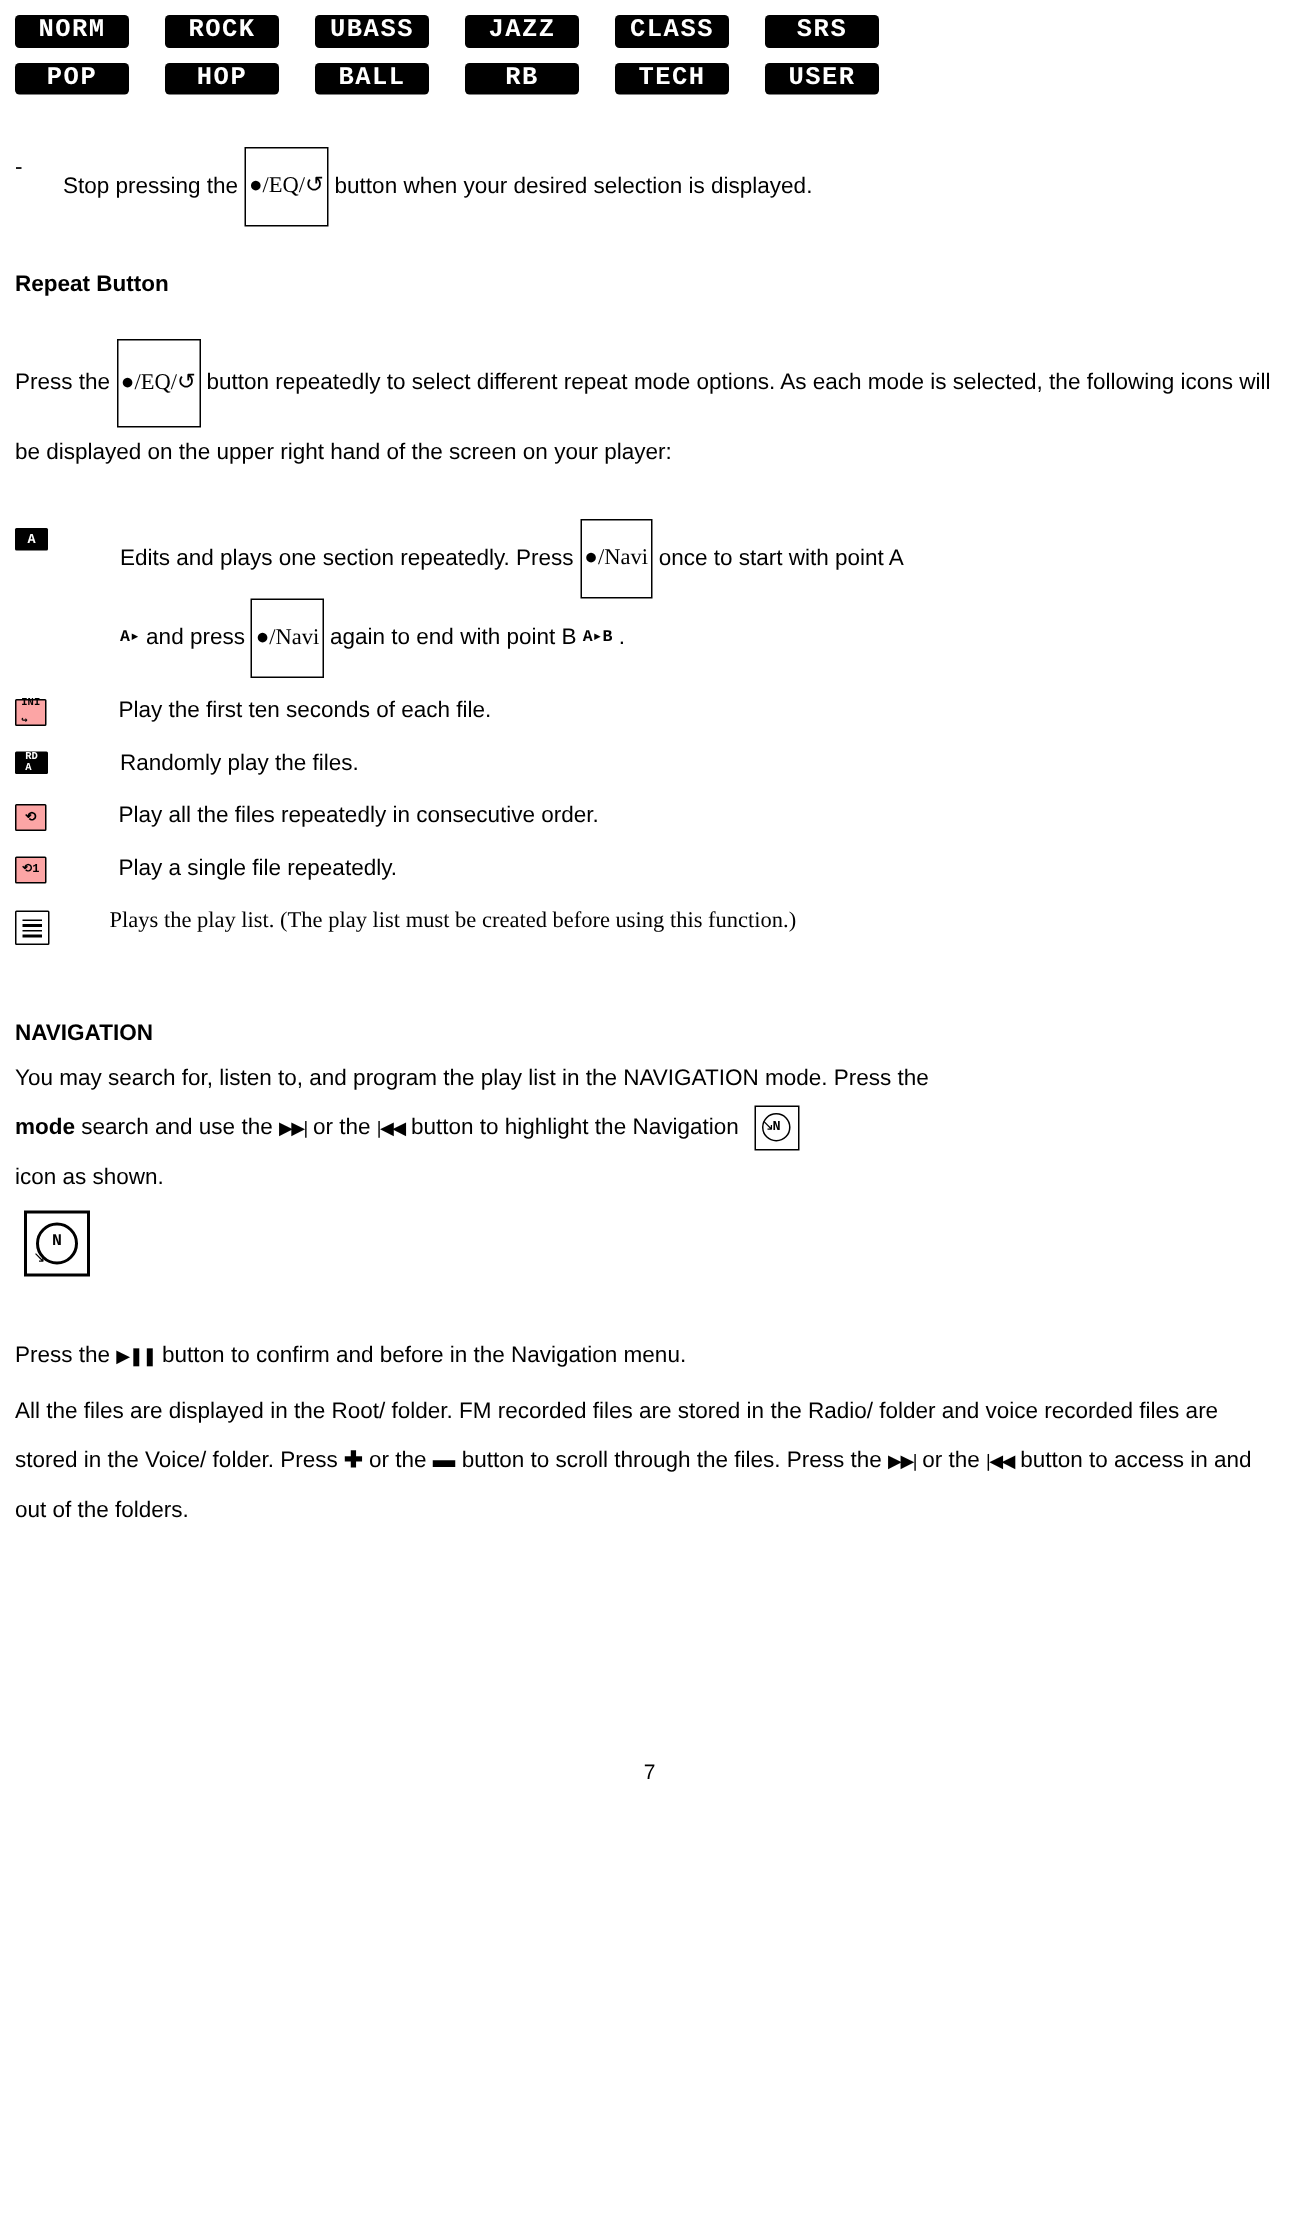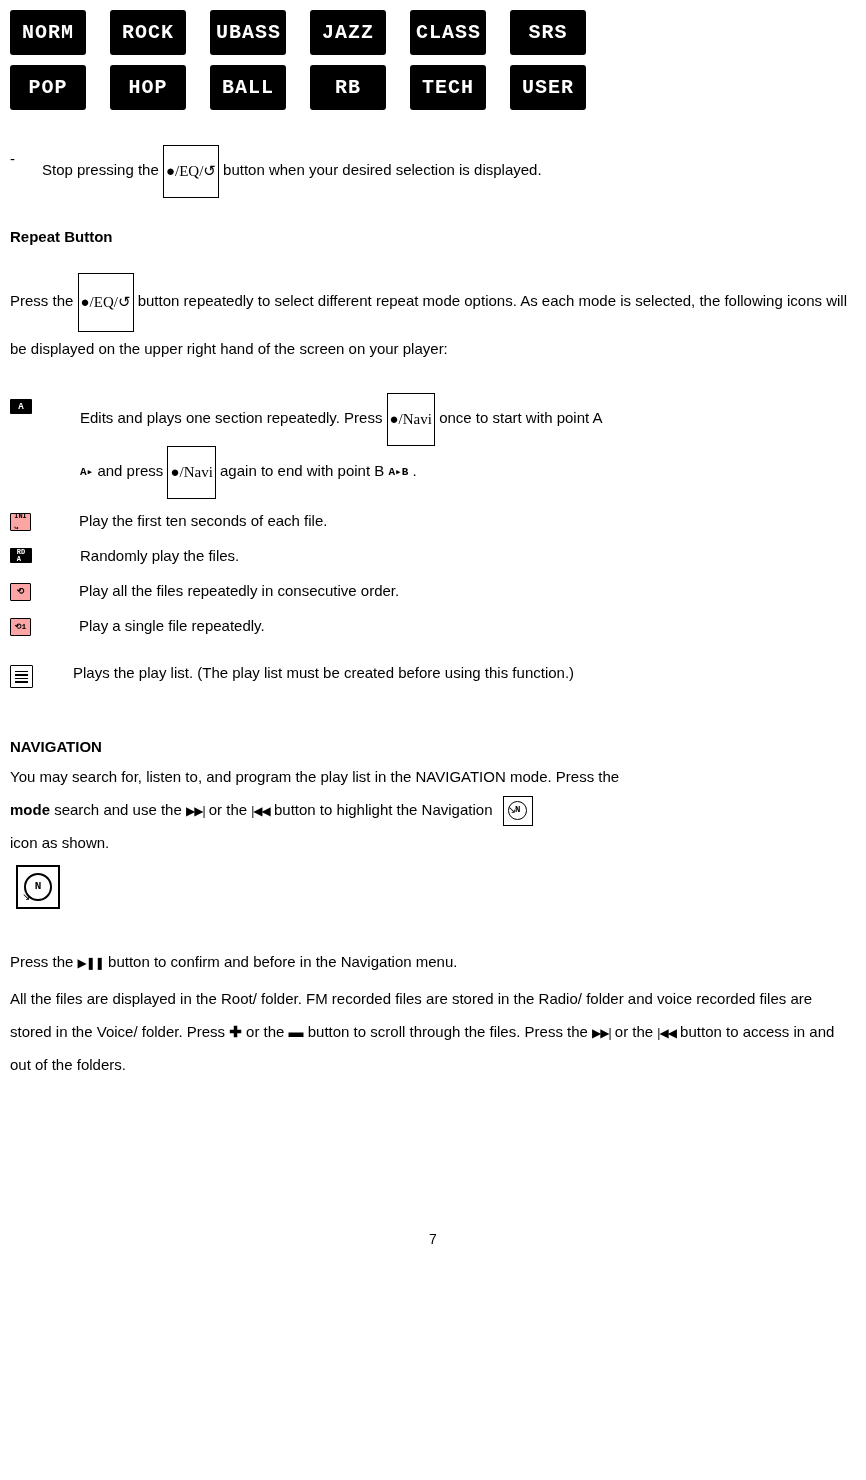--- a/index.html
+++ b/index.html
@@ -11,23 +11,23 @@
     color: #000;
     line-height: 1.15;
   }
   .eq-badges { display: flex; flex-direction: column; gap: 10px; margin-bottom: 35px; }
   .eq-row { display: flex; gap: 24px; }
   .eq-badge {
     background: #000;
     color: #fff;
     font-family: "Courier New", monospace;
     font-weight: bold;
-    font-size: 20px;
+    font-size: 17px;
     letter-spacing: 1px;
-    padding: 11px 6px;
+    padding: 1px 6px;
     border-radius: 3px;
     width: 64px;
     text-align: center;
   }
   .para { margin: 0 0 28px 0; line-height: 2.2; }
   .bullet-line { display: flex; gap: 20px; margin-bottom: 30px; line-height: 1.8; }
   .bullet-dash { width: 12px; }
   .heading { font-weight: bold; margin: 0 0 28px 0; }
   .btn-box {
     border: 1px solid #000;
@@ -195,21 +195,21 @@
   <div class="repeat-item">
     <span class="repeat-icon outline">⟲</span>
     <span class="repeat-desc">Play all the files repeatedly in consecutive order.</span>
   </div>
 
   <div class="repeat-item">
     <span class="repeat-icon outline" style="font-size:8px;">⟲1</span>
     <span class="repeat-desc">Play a single file repeatedly.</span>
   </div>
 
-  <div class="repeat-item" style="gap:40px;margin-top:20px;">
+  <div class="repeat-item" style="gap:40px;margin-top:9px;font-family:Liberation Serif, serif;">
     <span class="repeat-icon list">
       <span class="ln"></span>
         <span class="ln"></span>
         <span class="ln"></span>
         <span class="ln"></span>
     </span>
     <span class="repeat-desc">Plays the play list. (The play list must be created before using this function.)</span>
   </div>
 </div>
 

